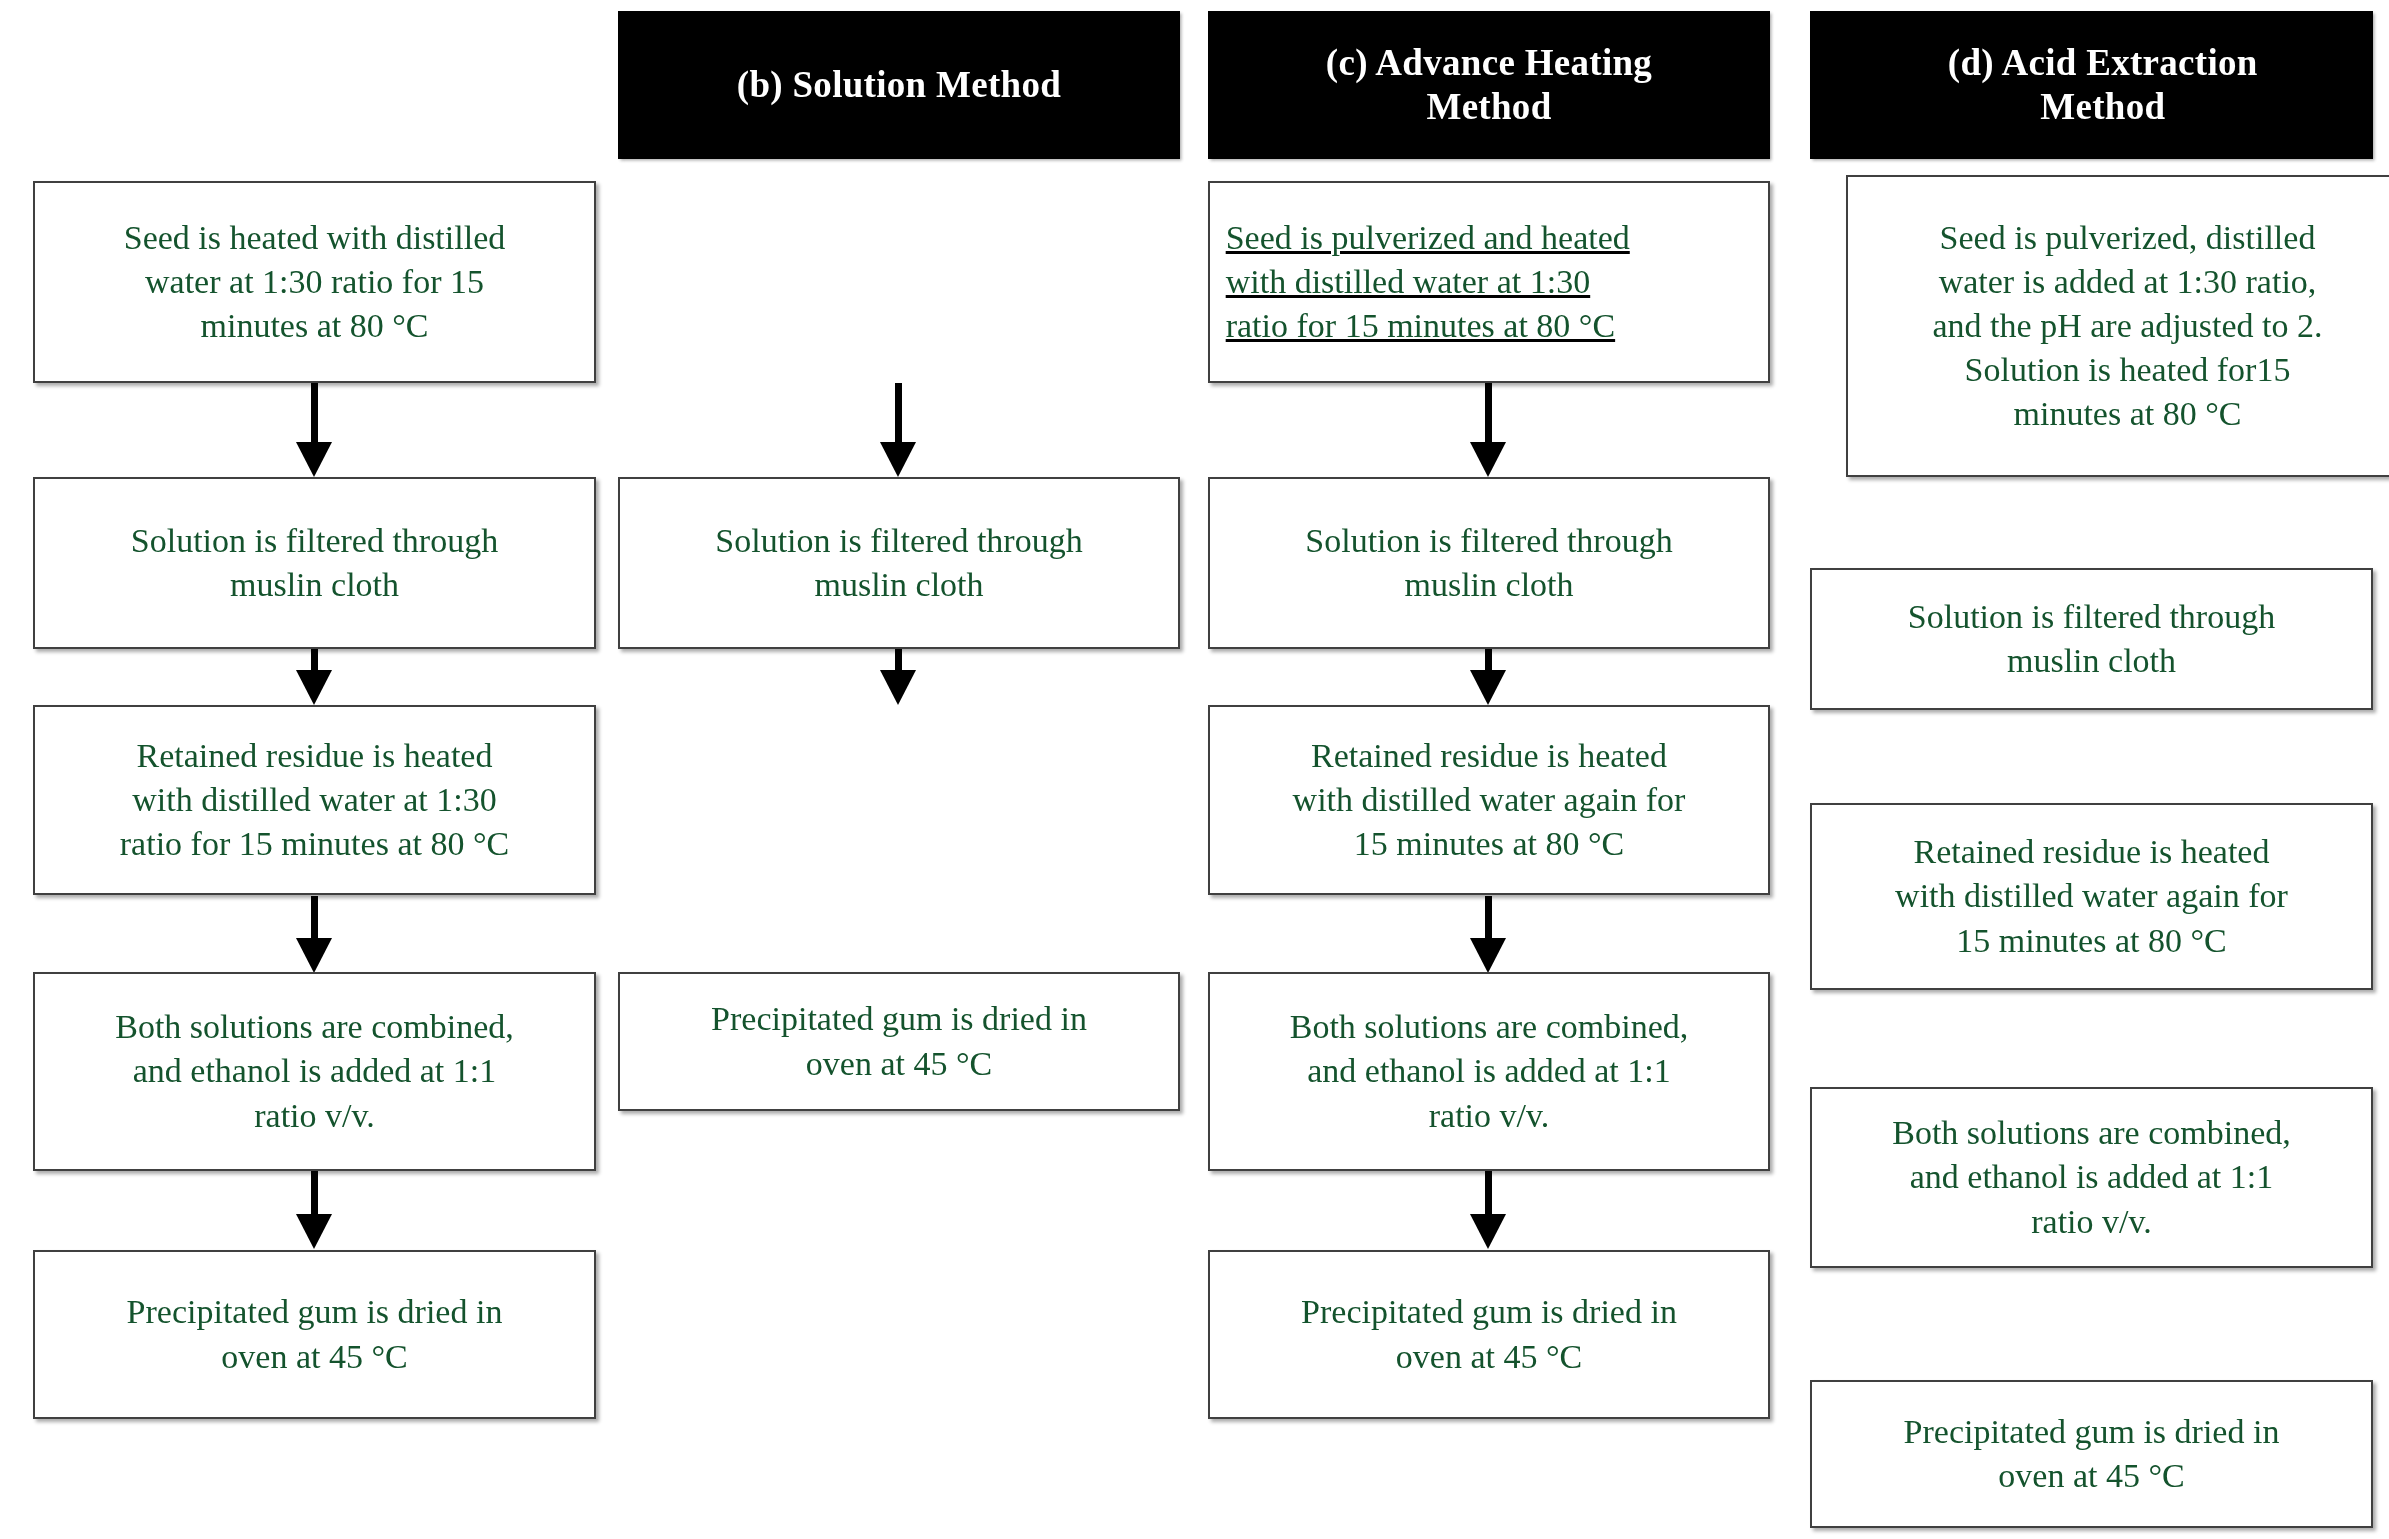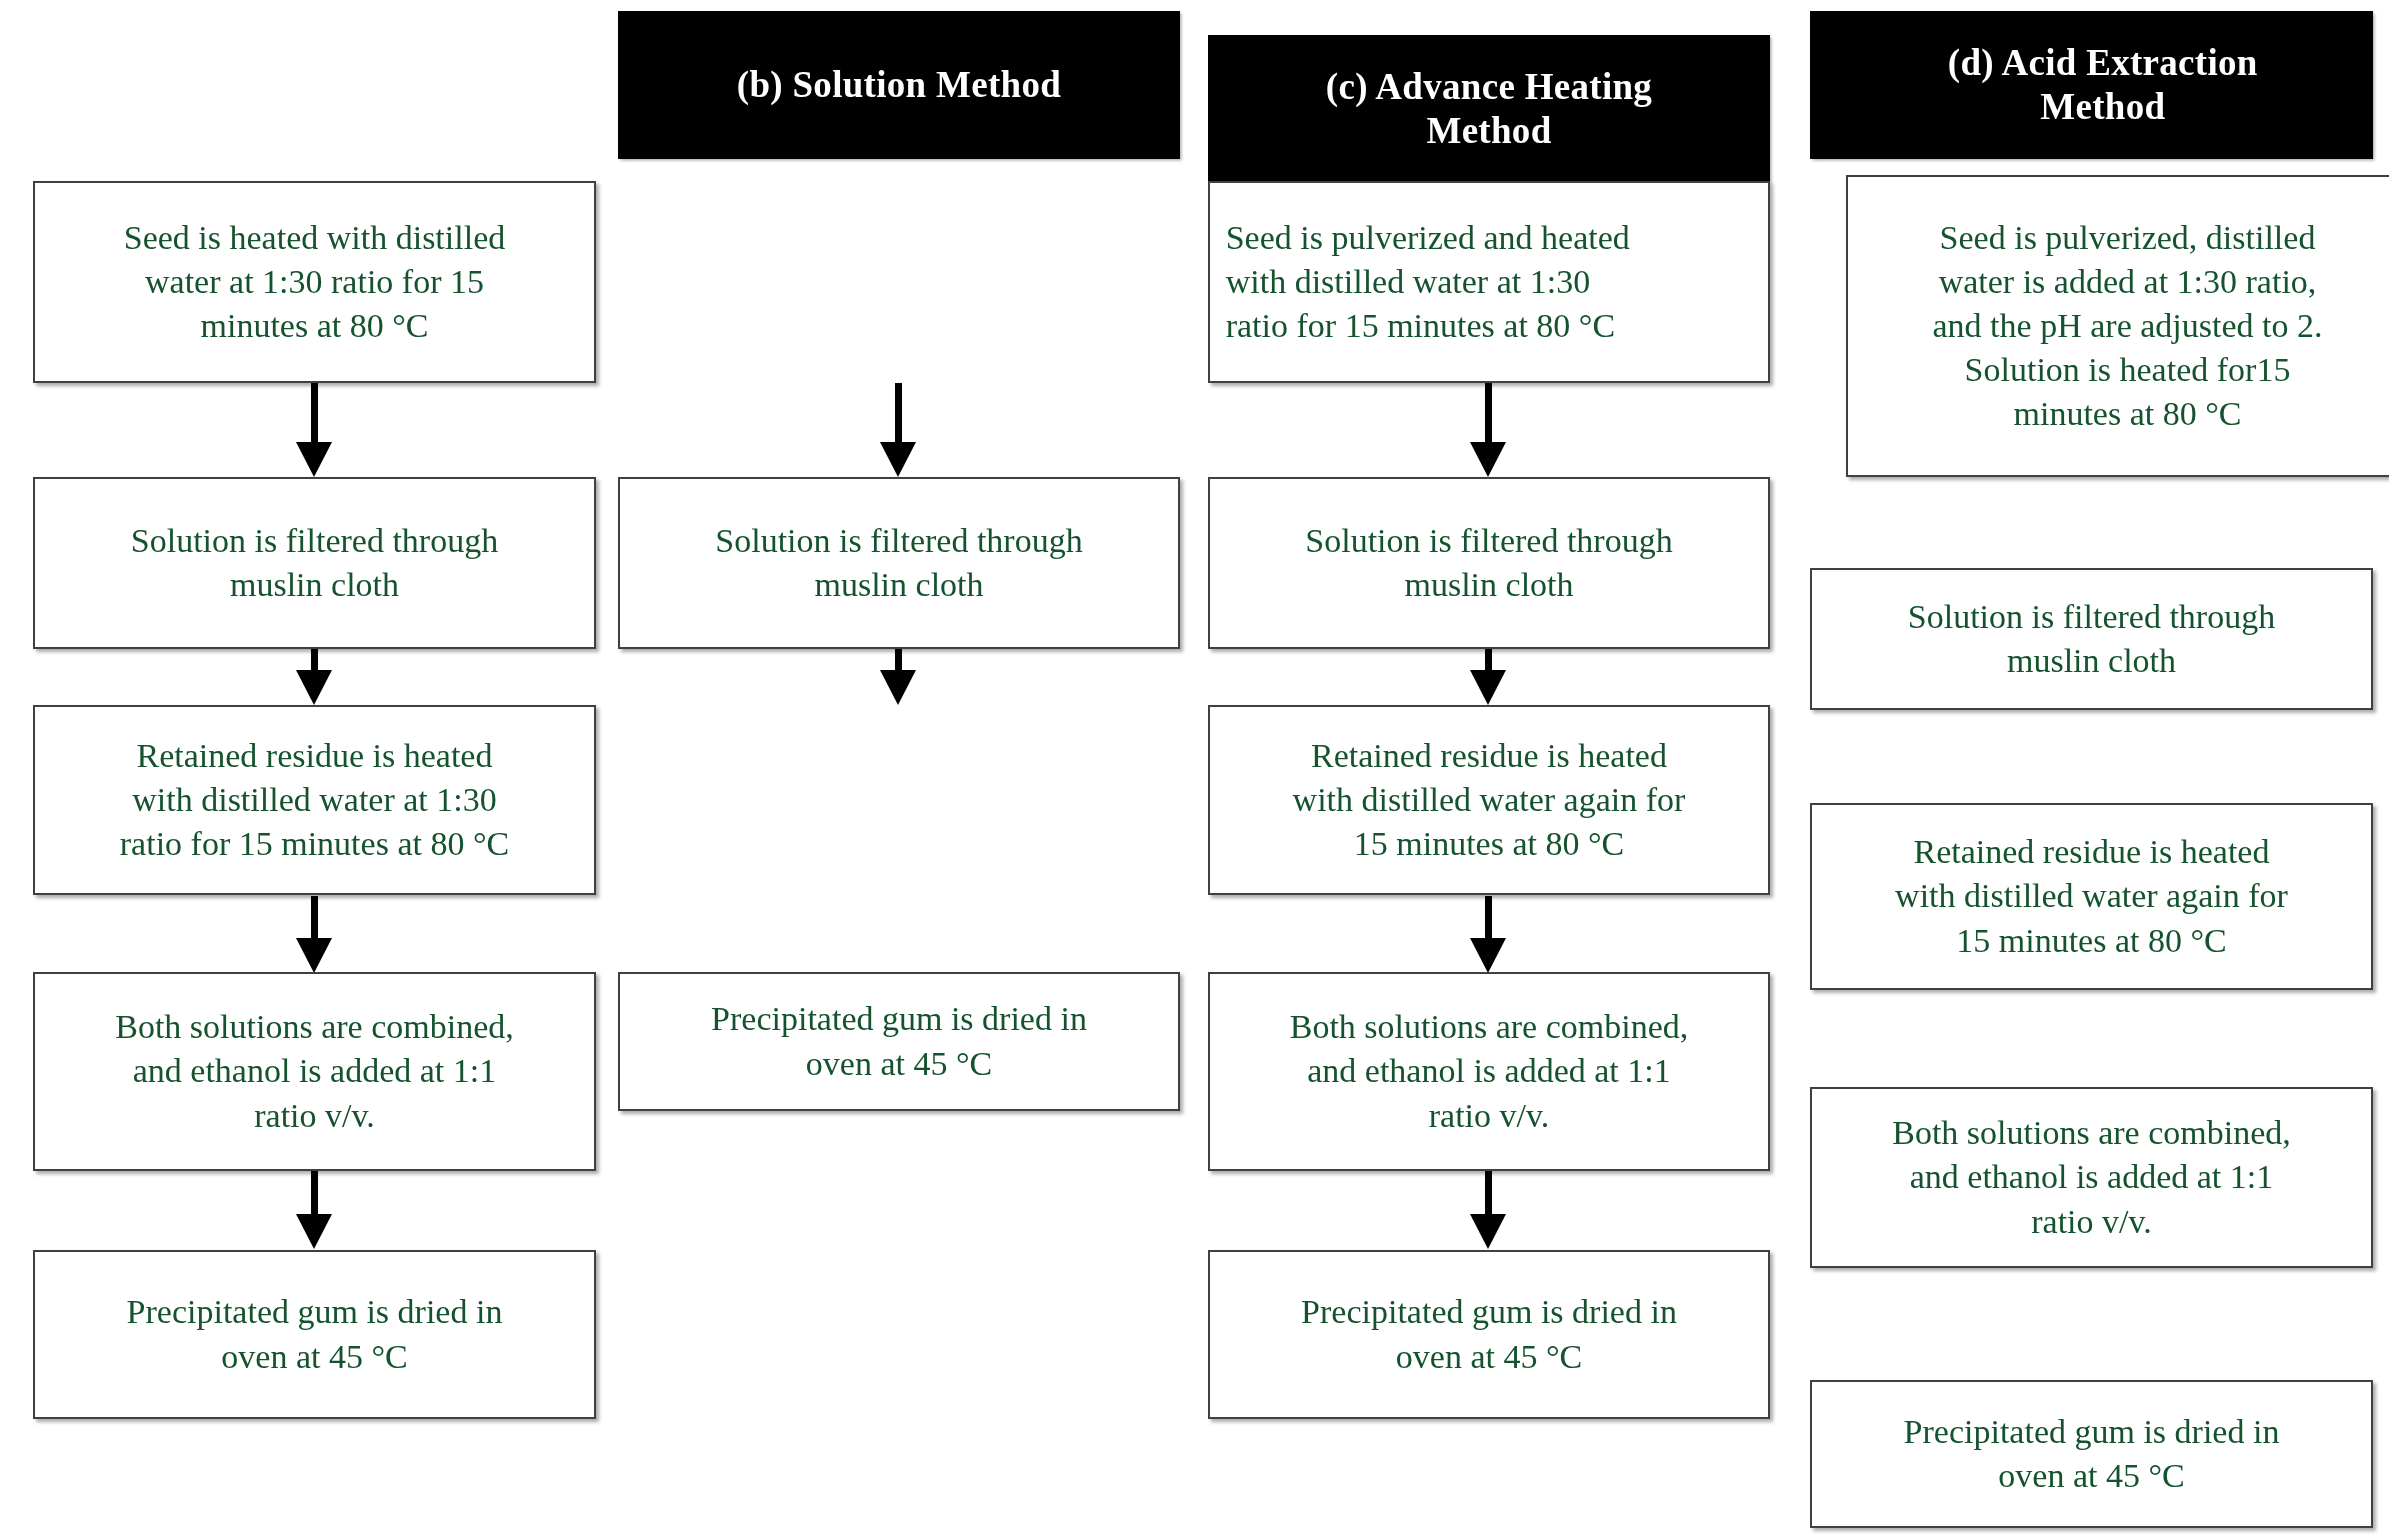--- a/index.html
+++ b/index.html
@@ -134,23 +134,23 @@
 muslin cloth</div>
     </div>
     <div class="arrow" style="left: 880px; top: 649px; height: 56px;">
       <div class="shaft" style="height: 22.3px;"></div>
       <div class="head"></div>
     </div>
     <div class="box align-center" style="left: 618px; width: 562px; top: 972px; height: 139px;">
       <div class="txt">Precipitated gum is dried in
 oven at 45 °C</div>
     </div>
-    <div class="hdr" style="left: 1208px; width: 562px; top: 11px; height: 148px; white-space: pre-line; margin-top: 24px;">(c) Advance Heating
+    <div class="hdr" style="left: 1208px; width: 562px; top: 11px; height: 148px; white-space: pre-line;">(c) Advance Heating
 Method</div>
-    <div class="box align-just" style="left: 1208px; width: 562px; top: 181px; height: 202px;">
+    <div class="box align-just" style="left: 1208px; width: 562px; top: 181px; height: 202px; text-decoration: underline;">
       <div class="txt">Seed is pulverized and heated
 with  distilled  water  at  1:30
 ratio for 15 minutes at 80 °C</div>
     </div>
     <div class="arrow" style="left: 1470px; top: 383px; height: 94px;">
       <div class="shaft" style="height: 60px;"></div>
       <div class="head"></div>
     </div>
     <div class="box align-center" style="left: 1208px; width: 562px; top: 477px; height: 172px;">
       <div class="txt">Solution is filtered through

